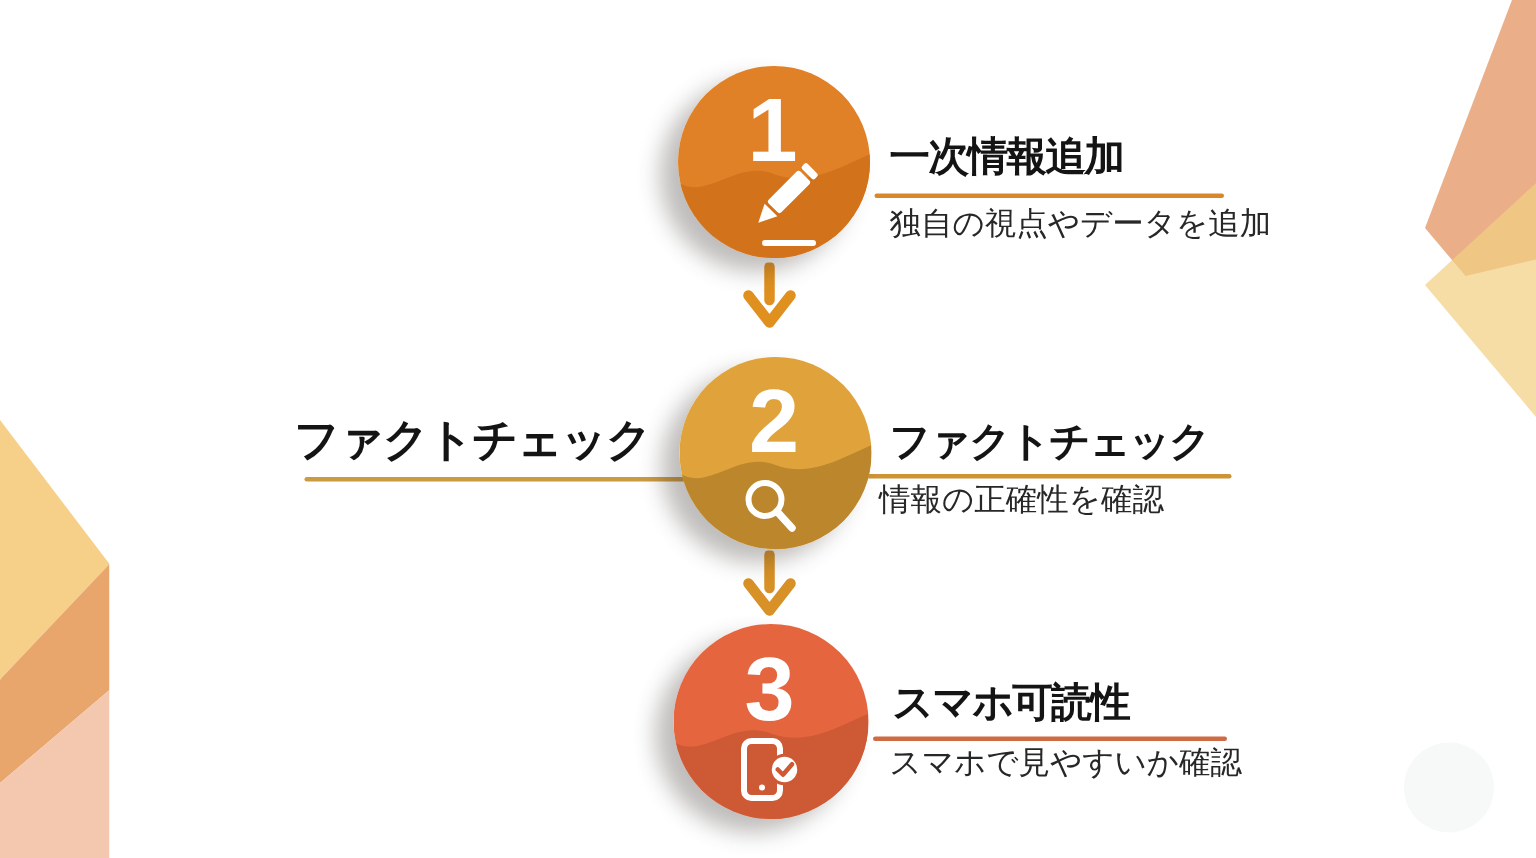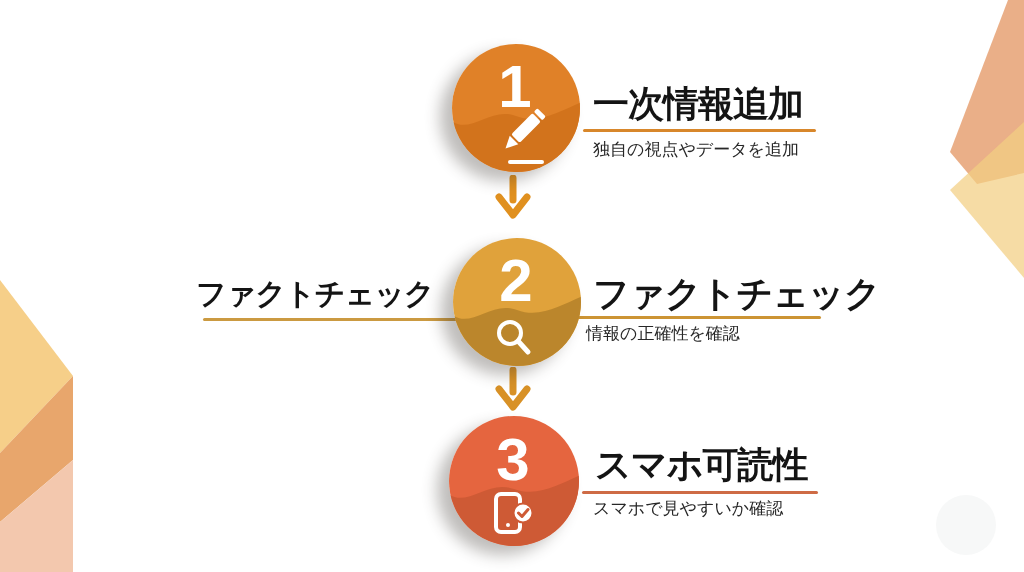--- a/index.html
+++ b/index.html
@@ -21,23 +21,23 @@
   .deco-pink-bl{background:#f3c8ae;
     clip-path:polygon(0px 522px,73px 460px,73px 572px,0px 572px);}
   .deco-circle-br{left:936px;top:495px;width:60px;height:60px;border-radius:50%;
     background:#f7f8f8;}
   
   .badge{border-radius:50%;z-index:3;
     box-shadow:-12px 9px 15px rgba(60,55,50,0.33);}
   .badge svg{display:block;}
   .badge-num{font-family:"Liberation Sans","DejaVu Sans",sans-serif;font-weight:700;}
   
-  .step-title{z-index:2;font-weight:700;font-size:36px;line-height:34px;color:#141414;
+  .step-title{z-index:2;font-weight:700;font-size:27px;line-height:34px;color:#141414;
     letter-spacing:-1px;white-space:nowrap;}
-  .step-sub{z-index:2;font-size:17px;line-height:20px;color:#272727;white-space:nowrap;}
+  .step-sub{z-index:2;font-size:21px;line-height:20px;color:#272727;white-space:nowrap;}
   .rule{z-index:1;height:3px;border-radius:2px;}
   .side-label{z-index:2;font-weight:700;font-size:30px;line-height:33px;color:#141414;
     letter-spacing:-1px;white-space:nowrap;text-align:left;}
   .arrow{z-index:2;}
 </style>
 </head>
 <body>
 
 <div class="canvas">
 
@@ -105,21 +105,21 @@
   </div>
 
   <svg class="abs arrow" style="left:495px;top:367px;" width="36" height="46" viewBox="0 0 36 46">
     <g fill="none" stroke-linecap="round" stroke-linejoin="round" stroke-width="7" stroke="#d89126">
       <line x1="18" y1="3" x2="18" y2="25"></line>
       <path d="M4,22 L18,40 L32,22"></path>
     </g>
   </svg>
 
   <div class="abs rule" style="left: 582px; top: 491px; width: 236px; background-color: rgb(206, 107, 69);"></div>
-  <div class="abs step-title" style="left:595px;top:451px;font-family:Liberation Mono, monospace;">スマホ可読性</div>
+  <div class="abs step-title" style="left:595px;top:451px;">スマホ可読性</div>
   <div class="abs step-sub" style="left:593px;top:499px;">スマホで見やすいか確認</div>
 
   <div class="abs badge" style="left:449px;top:416px;width:130px;height:130px;">
     <svg width="130" height="130" viewBox="0 0 130 130">
       <defs>
           <clipPath id="c3">
             <circle cx="65" cy="65" r="65"></circle>
           </clipPath>
         </defs>
       <circle cx="65" cy="65" r="65" fill="#e5653f"></circle>

